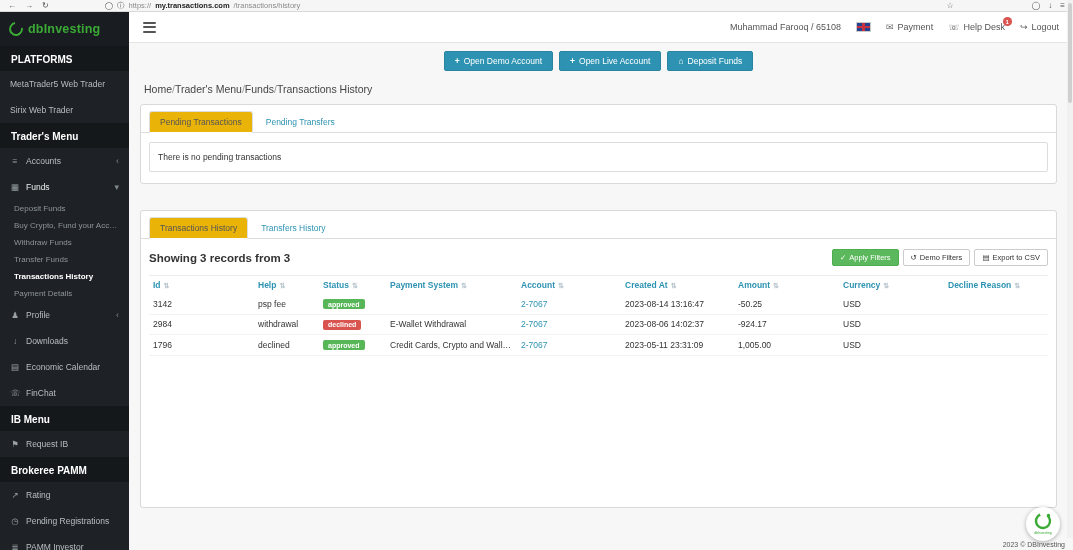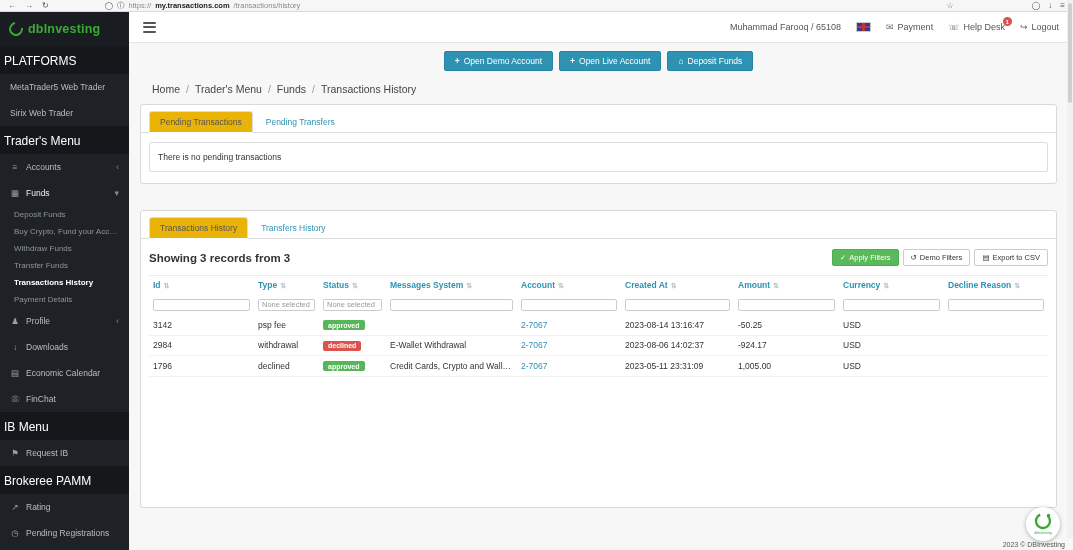--- a/index.html
+++ b/index.html
@@ -19,21 +19,21 @@
 
   
   .app{display:flex;height:538px}
 
   
   .sidebar{width:129px;flex-shrink:0;background:#1e2226;overflow:hidden;font-size:8.5px}
   .brand{height:34px;display:flex;align-items:center;gap:5px;padding:0 9px;background:#191c20}
   .brand-logo{width:14px;height:14px;border-radius:50%;border:2.5px solid #3aaa35;
     border-top-color:transparent;transform:rotate(35deg);flex-shrink:0}
   .brand-name{color:#3aaa35;font-size:12.5px;font-weight:bold;letter-spacing:.2px}
-  .sb-header{padding:8px 4px 6px;background:#15181b;color:#fff;font-weight:normal;font-size:12px}
+  .sb-header{padding:8px 11px 6px;background:#15181b;color:#fff;font-weight:bold;font-size:10px}
   .sb-item{padding:8px 10px;display:flex;align-items:flex-start;gap:6px;color:#b8bec2;cursor:pointer}
   .sb-ico{width:10px;text-align:center;color:#9aa1a6;font-size:8.5px;flex-shrink:0}
   .sb-chev{margin-left:auto;color:#808a90;font-size:9px}
   .sb-item.open{color:#e9ecee}
   .sb-sub{padding:4px 10px 4px 14px;color:#8d9499;font-size:8px;cursor:pointer;
     white-space:nowrap;overflow:hidden;text-overflow:ellipsis}
   .sb-sub.active{color:#ffffff;font-weight:bold}
 
   
   .main{flex:1;display:flex;flex-direction:column;min-width:0;background:#f7f7f7;position:relative}
@@ -52,21 +52,21 @@
   .hd-badge{position:absolute;top:-5px;right:-7px;background:#d9534f;color:#fff;
     border-radius:50%;font-size:6px;line-height:1;padding:1.5px 3px;font-weight:bold}
 
   .content{flex:1;position:relative;padding:8px 16px 0 11px;overflow:hidden}
 
   .actions-row{display:flex;justify-content:center;gap:6px;margin-bottom:12px}
   .btn-teal{background:#2e93b2;border:1px solid #29849f;color:#fff;font-size:8.5px;
     padding:4px 10px;border-radius:2px;display:flex;align-items:center;gap:4px;cursor:pointer}
   .btn-teal .bi{font-weight:bold}
 
-  .breadcrumb{display:flex;align-items:center;gap:6px;font-size:10.5px;color:#454545;margin:0 12px 9px}
+  .breadcrumb{display:flex;align-items:center;gap:0;font-size:10.5px;color:#454545;margin:0 4px 9px}
   .breadcrumb a{color:#454545;text-decoration:none;cursor:pointer}
   .breadcrumb .sep{color:#9a9a9a}
 
   .card{background:#fff;border:1px solid #d9d9d9;border-radius:3px}
   .tabs{display:flex;gap:2px;padding:6px 8px 0;border-bottom:1px solid #ddd}
   .tab{font-size:8.5px;padding:5px 10px;margin-bottom:-1px;color:#2e93b2;cursor:pointer;
     border:1px solid transparent;border-radius:3px 3px 0 0;text-decoration:none}
   .tab.active{background:#eab308;border-color:#ddd #ddd #fff;color:#555}
 
   .card1-body{padding:9px 8px 11px}
@@ -299,39 +299,28 @@
               <col style="width:131px">
                 <col style="width:104px">
                 <col style="width:113px">
               <col style="width:105px">
                 <col style="width:105px">
                 <col>
             </colgroup>
             <thead>
               <tr>
                 <th><span>Id</span><span class="sort">⇅</span></th>
-                <th><span>Type</span><span class="sort">⇅</span></th>
+                <th><span>Help</span><span class="sort">⇅</span></th>
                 <th><span>Status</span><span class="sort">⇅</span></th>
-                <th><span>Messages System</span><span class="sort">⇅</span></th>
+                <th><span>Payment System</span><span class="sort">⇅</span></th>
                 <th><span>Account</span><span class="sort">⇅</span></th>
                 <th><span>Created At</span><span class="sort">⇅</span></th>
                 <th><span>Amount</span><span class="sort">⇅</span></th>
                 <th><span>Currency</span><span class="sort">⇅</span></th>
                 <th><span>Decline Reason</span><span class="sort">⇅</span></th>
-              </tr>
-              <tr>
-                <td style="border-bottom:none"><input class="flt" style=""></td>
-                <td style="border-bottom:none"><input class="flt" placeholder="None selected" style=""></td>
-                <td style="border-bottom:none"><input class="flt" placeholder="None selected" style=""></td>
-                <td style="border-bottom:none"><input class="flt" style=""></td>
-                <td style="border-bottom:none"><input class="flt" style=""></td>
-                <td style="border-bottom:none"><input class="flt" style=""></td>
-                <td style="border-bottom:none"><input class="flt" style=""></td>
-                <td style="border-bottom:none"><input class="flt" style=""></td>
-                <td style="border-bottom:none"><input class="flt" style=""></td>
               </tr>
             </thead>
             <tbody>
               <tr>
                 <td>3142</td>
                 <td>psp fee</td>
                 <td><span class="badge-status" data-status="approved">approved</span></td>
                 <td></td>
                 <td><a>2-7067</a></td>
                 <td>2023-08-14 13:16:47</td>

